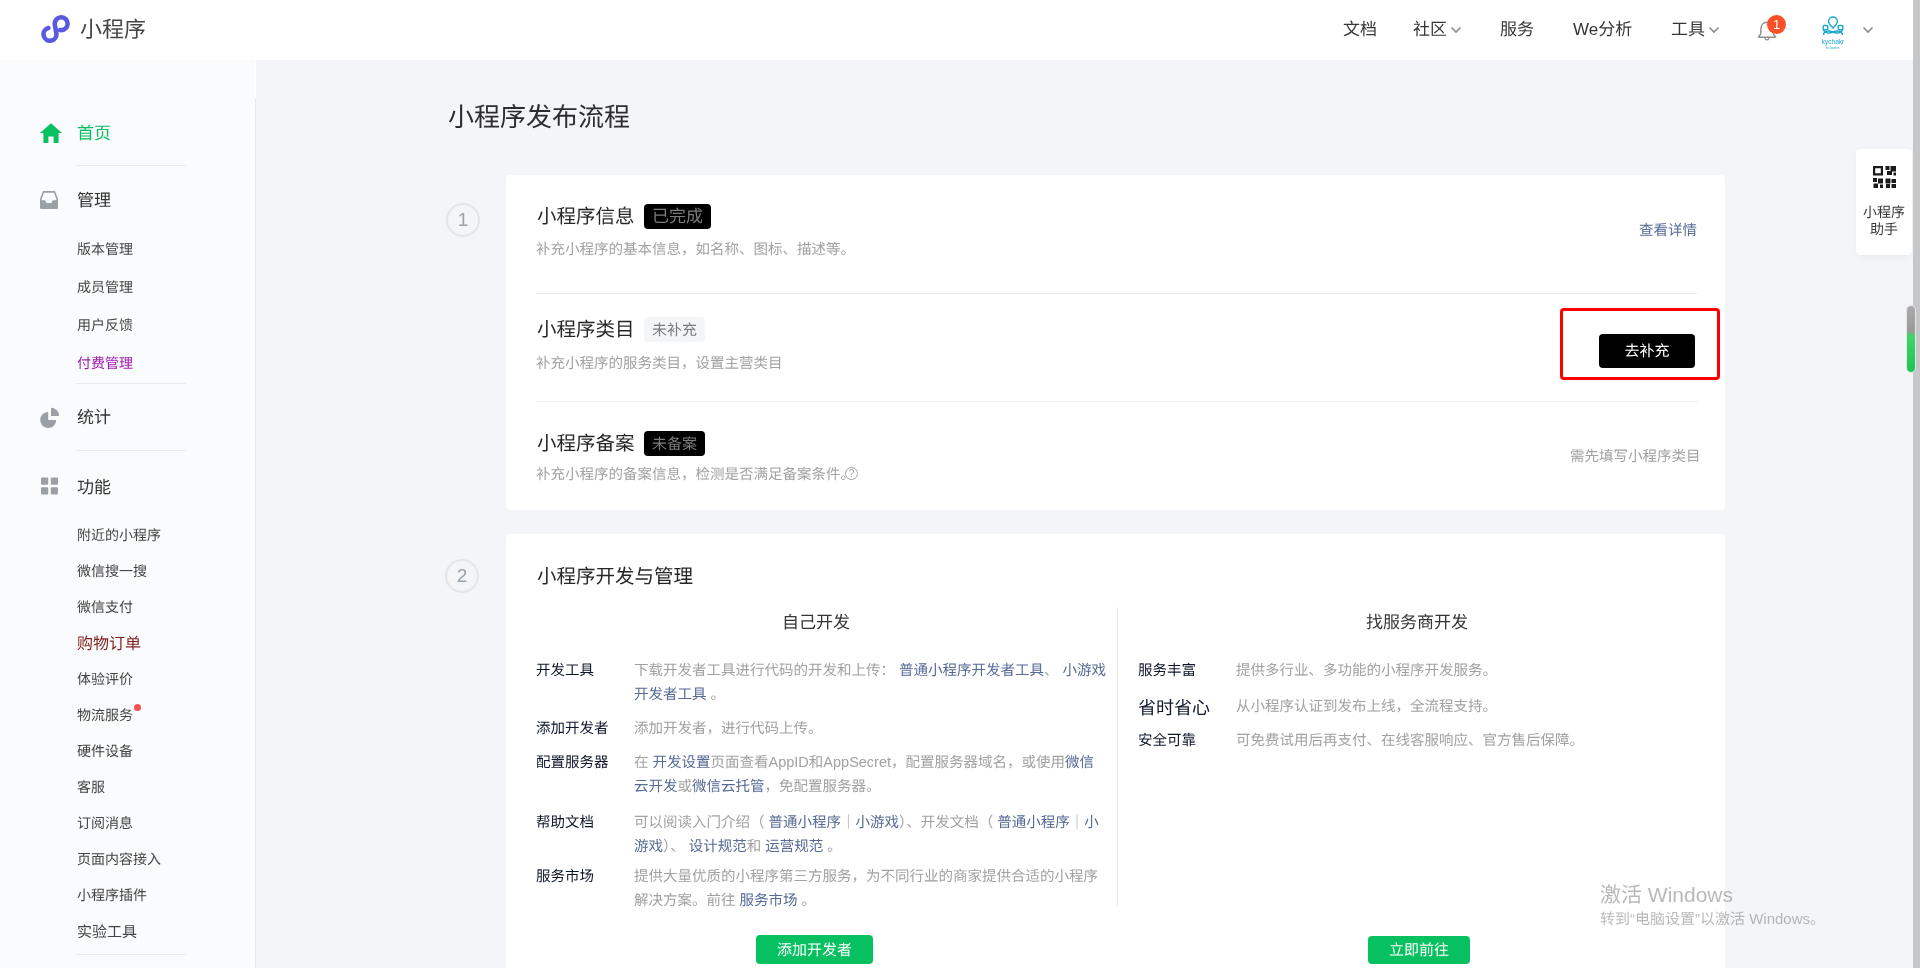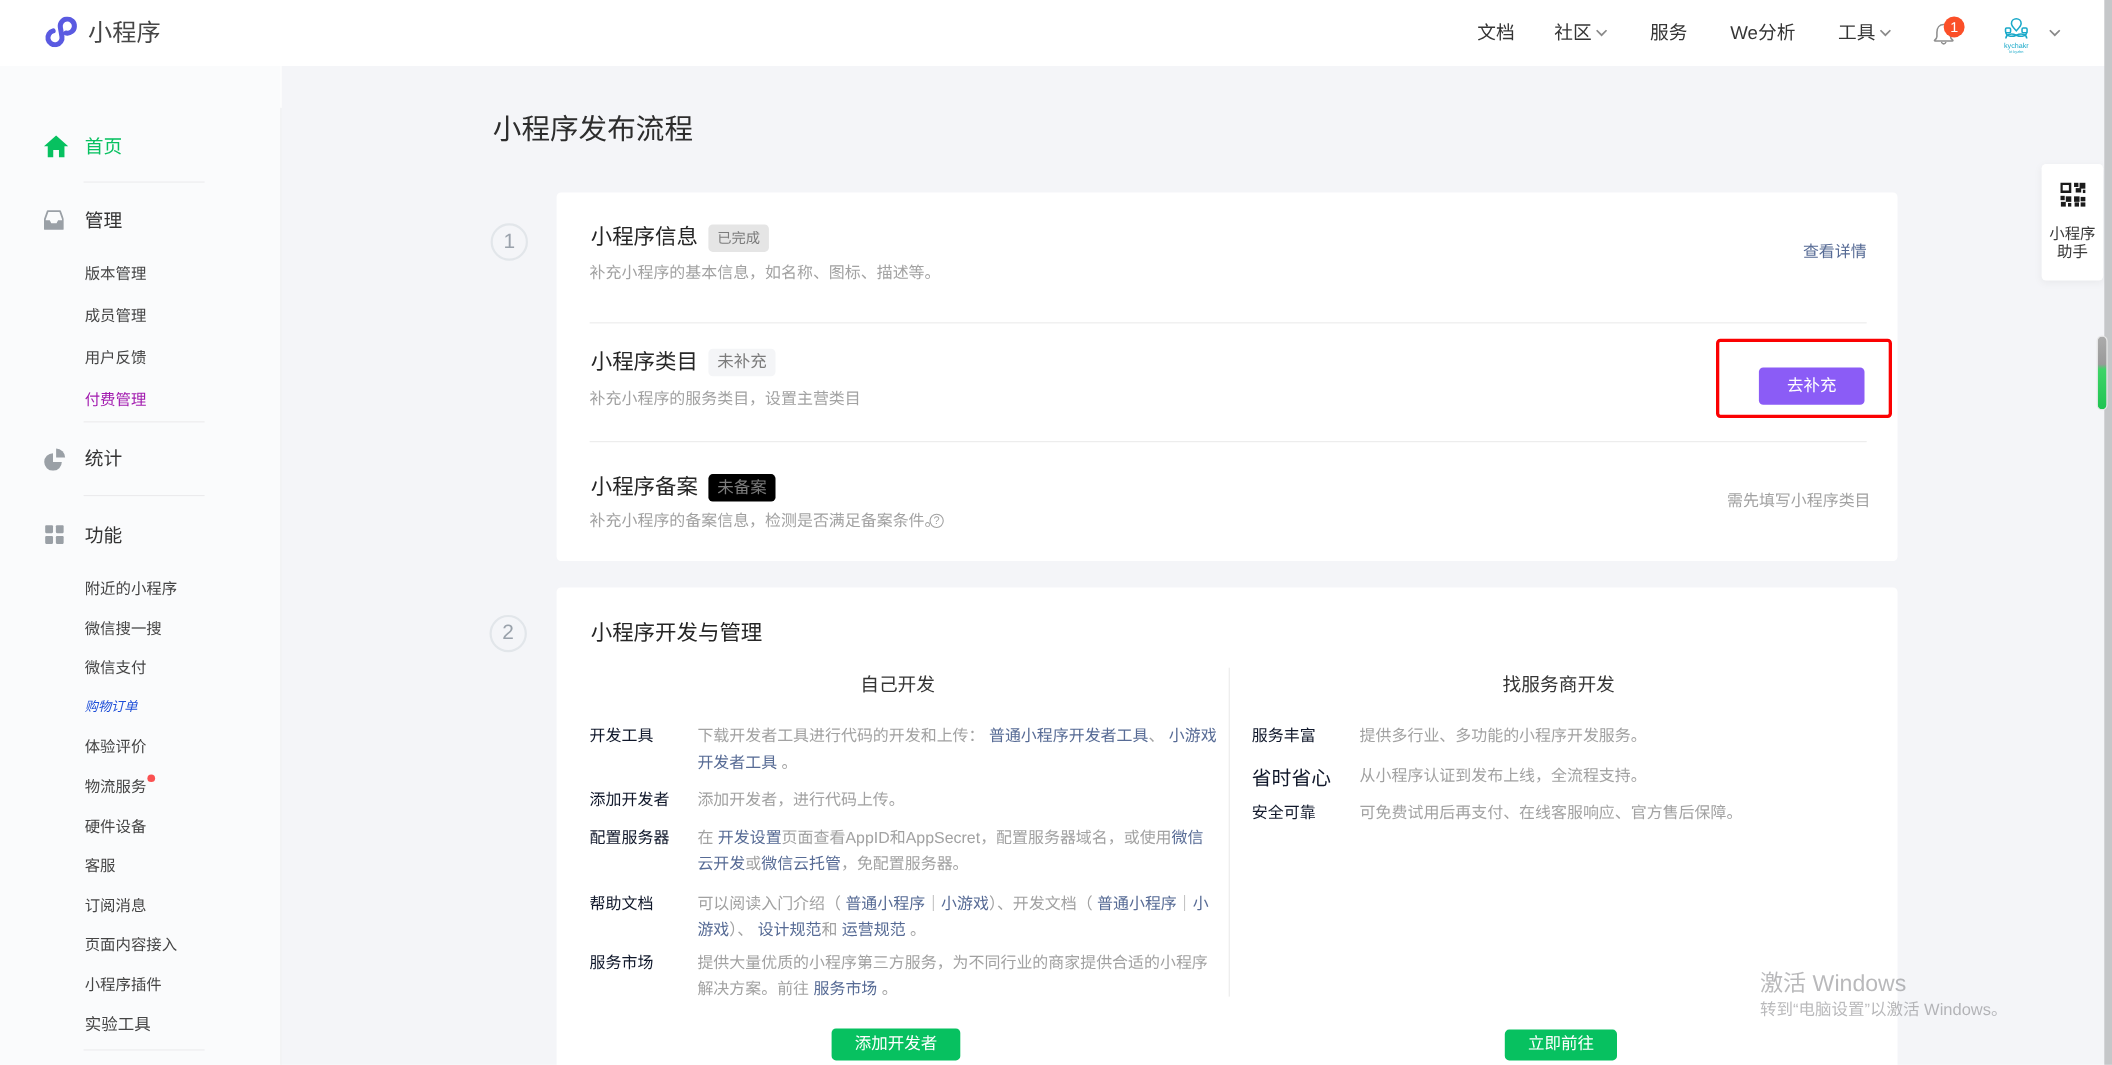--- a/index.html
+++ b/index.html
@@ -86,49 +86,49 @@
   <rect x="0" y="0.5" width="7.2" height="7.2" rx="1" fill="#9aa0a6"></rect>
   <rect x="9.8" y="0.5" width="7.2" height="7.2" rx="1" fill="#9aa0a6"></rect>
   <rect x="0" y="10.3" width="7.2" height="7.2" rx="1" fill="#9aa0a6"></rect>
   <rect x="9.8" y="10.3" width="7.2" height="7.2" rx="1" fill="#9aa0a6"></rect>
 </svg>
 <div class="txt" style="left:77px;top:479px;font-size:17px;color:#333;">功能</div>
 
 <div class="txt" style="left:77px;top:528px;font-size:14px;color:#454545;">附近的小程序</div>
 <div class="txt" style="left:77px;top:564px;font-size:14px;color:#454545;">微信搜一搜</div>
 <div class="txt" style="left:77px;top:600px;font-size:14px;color:#454545;">微信支付</div>
-<div class="txt" style="left:77px;top:636px;font-size:12px;color:#1d4ed8;font-style:italic;">购物订单</div>
+<div class="txt" style="left:77px;top:636px;font-size:16px;color:#7f1d1d;">购物订单</div>
 <div class="txt" style="left:77px;top:672px;font-size:14px;color:#454545;">体验评价</div>
 <div class="txt" style="left:77px;top:708px;font-size:14px;color:#454545;">物流服务</div>
 <div class="abs" style="left:134px;top:704px;width:7px;height:7px;border-radius:50%;background:#fa5151;"></div>
 <div class="txt" style="left:77px;top:744px;font-size:14px;color:#454545;">硬件设备</div>
 <div class="txt" style="left:77px;top:780px;font-size:14px;color:#454545;">客服</div>
 <div class="txt" style="left:77px;top:816px;font-size:14px;color:#454545;">订阅消息</div>
 <div class="txt" style="left:77px;top:852px;font-size:14px;color:#454545;">页面内容接入</div>
 <div class="txt" style="left:77px;top:888px;font-size:14px;color:#454545;">小程序插件</div>
 <div class="txt" style="left:77px;top:924px;font-size:15px;color:#454545;">实验工具</div>
 <div class="abs" style="left:76px;top:954px;width:110px;height:1px;background:#ebebed;"></div>
 
 <div class="abs" style="left:256px;top:60px;width:1664px;height:908px;background:#f4f5f8;"></div>
 
 <div class="txt" style="left:448px;top:104px;font-size:26px;color:#2d2d2d;">小程序发布流程</div>
 
 <div class="abs" style="left:506px;top:175px;width:1219px;height:335px;background:#fff;border-radius:4px;"></div>
 <div class="abs" style="left:446px;top:203px;width:34px;height:34px;border:2px solid #e2e6ea;border-radius:50%;color:#9aa2ab;font-size:19px;text-align:center;line-height:30px;">1</div>
 
 <div class="txt" style="left:537px;top:207px;font-size:19.5px;color:#262626;">小程序信息</div>
-<div class="abs" style="left:644px;top:204px;height:25px;padding:0 8px;background:#e5e5e5;border-radius:4px;color:#7c7c7c;font-size:13px;line-height:25px;position:absolute;white-space:nowrap;">已完成</div>
+<div class="abs" style="left:644px;top:204px;height:25px;padding:0 8px;background:#000000;border-radius:4px;color:#7c7c7c;font-size:17px;line-height:25px;position:absolute;white-space:nowrap;">已完成</div>
 <div class="txt" style="left:1639px;top:223px;font-size:14.5px;color:#576b95;">查看详情</div>
 <div class="txt" style="left:536px;top:242px;font-size:14.5px;color:#a2a2a2;">补充小程序的基本信息，如名称、图标、描述等。</div>
 <div class="abs" style="left:536px;top:293px;width:1161px;height:1px;background:#ebebeb;"></div>
 
 <div class="txt" style="left:537px;top:320px;font-size:19.5px;color:#262626;">小程序类目</div>
 <div class="abs" style="left:644px;top:317px;height:25px;padding:0 8px;background:#f4f5f7;border-radius:4px;color:#7c7c7c;font-size:15px;line-height:25px;position:absolute;white-space:nowrap;">未补充</div>
 <div class="txt" style="left:536px;top:356px;font-size:14.5px;color:#a2a2a2;">补充小程序的服务类目，设置主营类目</div>
-<div class="abs" style="left:1599px;top:334px;width:96px;height:34px;background:#8b5cf6;border-radius:4px;color:#fff;font-size:15px;text-align:center;line-height:34px;">去补充</div>
+<div class="abs" style="left:1599px;top:334px;width:96px;height:34px;background:#000000;border-radius:4px;color:#fff;font-size:15px;text-align:center;line-height:34px;">去补充</div>
 <div class="abs" style="left:1560px;top:308px;width:160px;height:72px;border:3px solid #fb0102;border-radius:4px;"></div>
 <div class="abs" style="left:536px;top:401px;width:1161px;height:1px;background:#ebebeb;"></div>
 
 <div class="txt" style="left:537px;top:434px;font-size:19.5px;color:#262626;">小程序备案</div>
 <div class="abs" style="left:644px;top:431px;height:25px;padding:0 8px;background:#000000;border-radius:4px;color:#7c7c7c;font-size:15px;line-height:25px;position:absolute;white-space:nowrap;">未备案</div>
 <div class="txt" style="left:536px;top:467px;font-size:14.5px;color:#a2a2a2;">补充小程序的备案信息，检测是否满足备案条件。</div>
 <div class="abs" style="left:845px;top:467px;width:13px;height:13px;border:1px solid #a2a2a2;border-radius:50%;color:#a2a2a2;font-size:10px;text-align:center;line-height:12px;">?</div>
 <div class="txt" style="left:1570px;top:449px;font-size:14.5px;color:#a2a2a2;">需先填写小程序类目</div>
 
 <div class="abs" style="left:506px;top:534px;width:1219px;height:460px;background:#fff;border-radius:4px;"></div>

